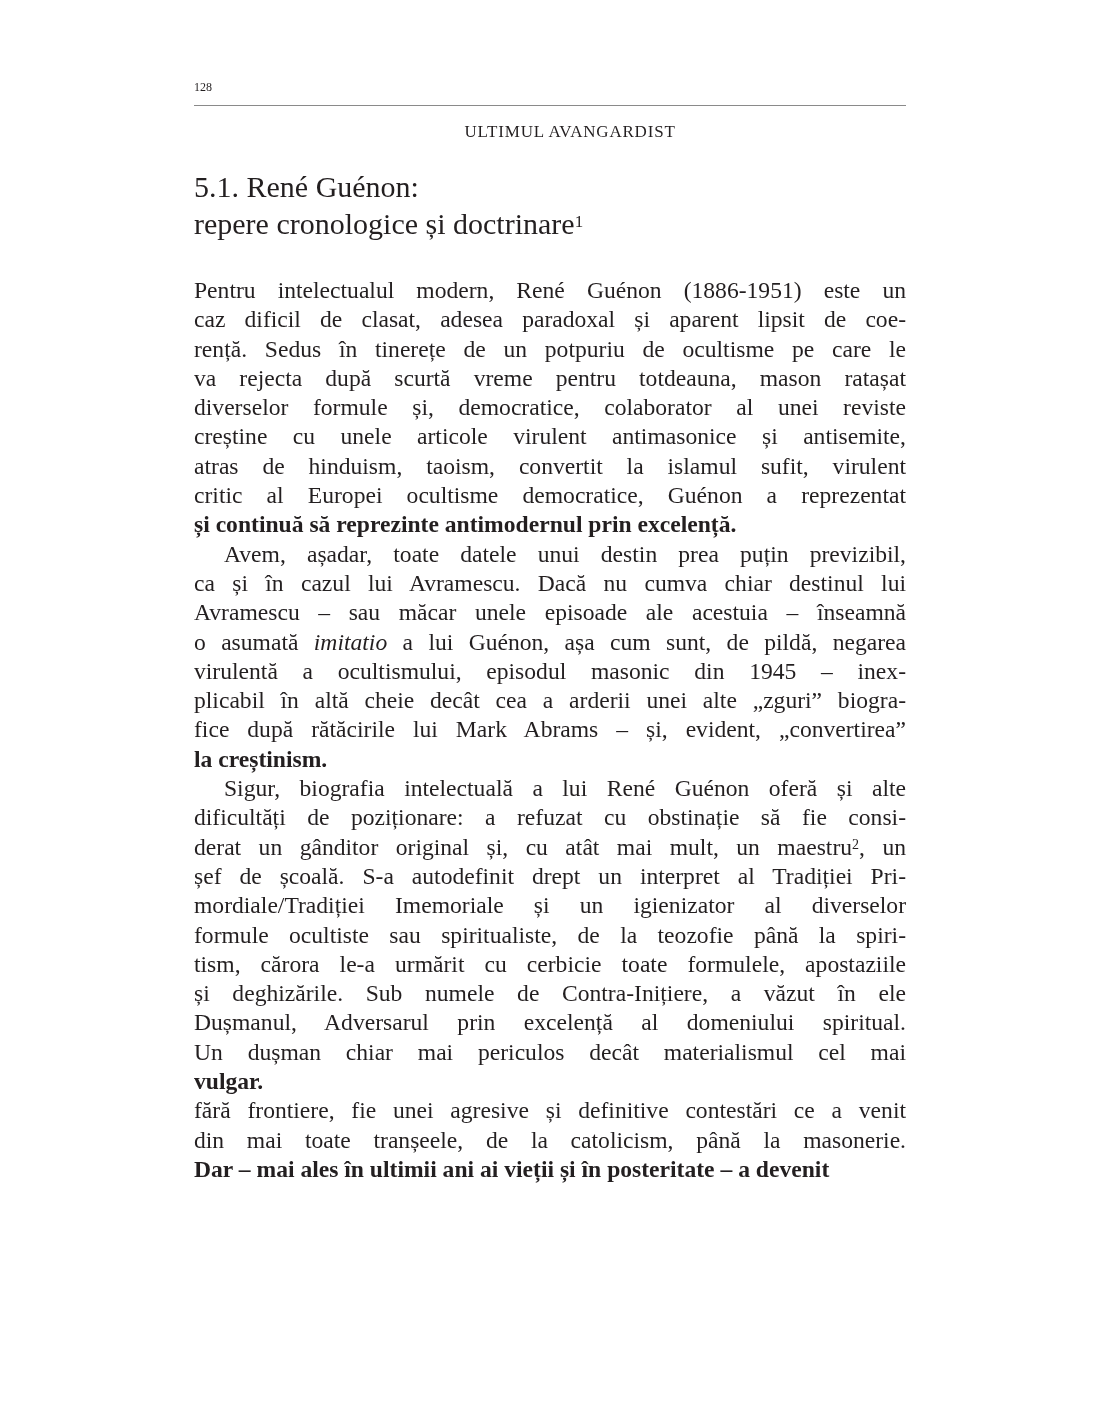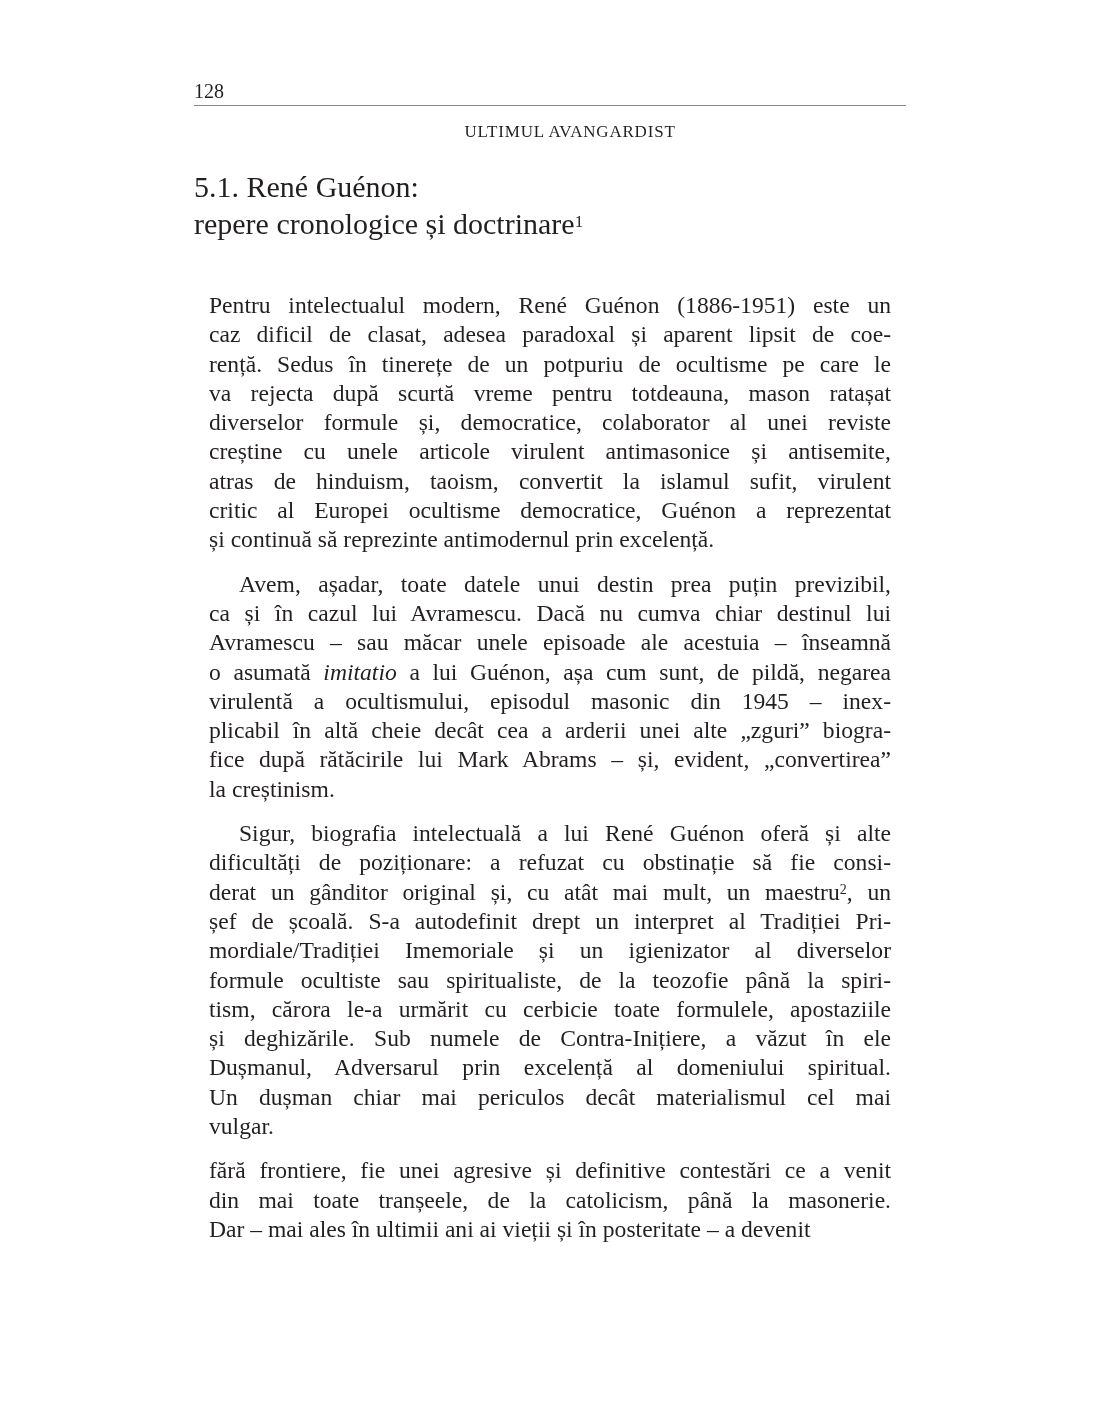--- a/index.html
+++ b/index.html
@@ -1,31 +1,31 @@
 <!DOCTYPE html>
 <html><head>
 <meta charset="utf-8">
 <style>
   html, body { margin:0; padding:0; background:#ffffff; }
   body { width:1100px; height:1422px; position:relative; overflow:hidden;
          font-family: "Liberation Serif", "DejaVu Serif", serif; color:#231f20; }
   .header { position:absolute; left:194px; top:78px; width:712px; height:28px; }
-  .page-number { position:absolute; left:0; top:2px; font-size:20px;text-align:right; }
+  .page-number { position:absolute; left:0; top:2px; font-size:12px;text-align:right; }
   .running-head { position:absolute; left:0; right:0; top:4px; text-align:center;
                   font-size:17px; letter-spacing:0.8px; padding-left:40px;margin-top:40px; }
   .rule { position:absolute; left:194px; top:105px; width:712px; height:0;
           border-top:1px solid #8a8a8a; }
   .title { position:absolute; left:194px; top:168px; width:712px; 
            font-size:30px; line-height:37px; }
   .title sup { font-size:17px; vertical-align:top; position:relative; top:-2px; }
   .body { position:absolute; left:194px; top:276px; width:712px; font-size:23.6px;
           line-height:29.3px; text-align:justify; }
-  .body p { margin:15px; }
+  .body p { margin:0; }
   .body .line { display:block; text-align:justify; text-align-last:justify; white-space:nowrap; }
-  .body .line.last { text-align-last:left; }
+  .body .line.last { text-align-last:left;font-weight:bold; }
   .body sup { font-size:14px; vertical-align:top; position:relative; top:-3px; }
   .body em { font-style:italic; }
 </style>
 </head>
 <body>
 
 <div class="header">
   <span class="page-number">128</span>
   <span class="running-head">ULTIMUL AVANGARDIST</span>
 </div>

